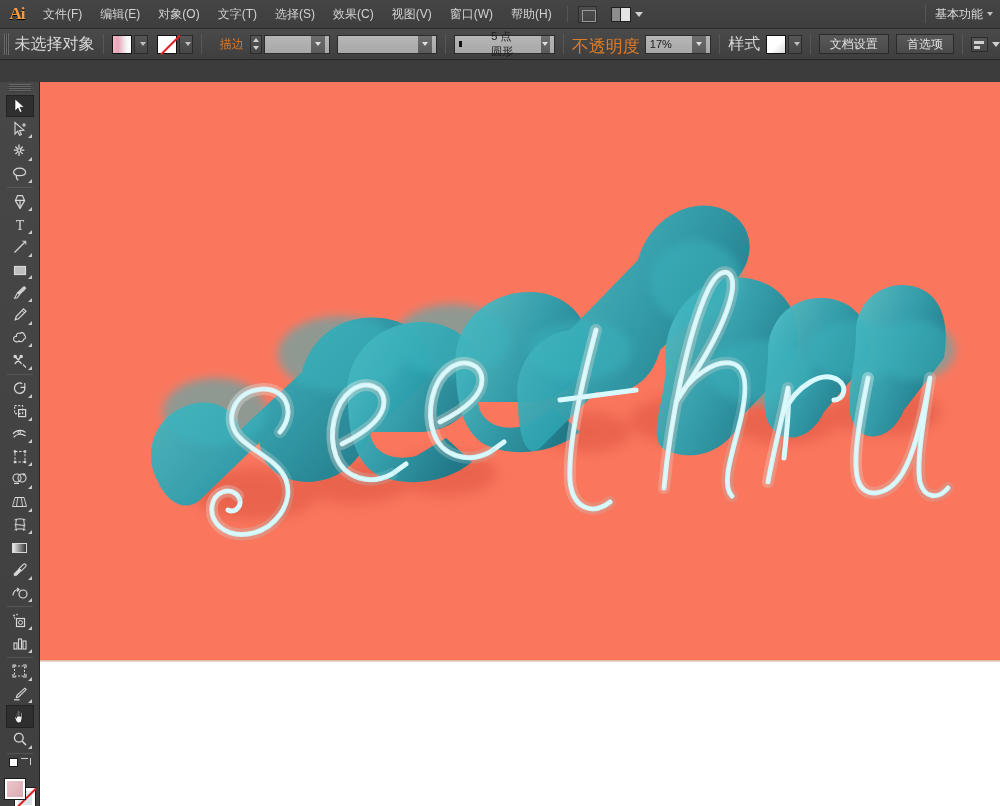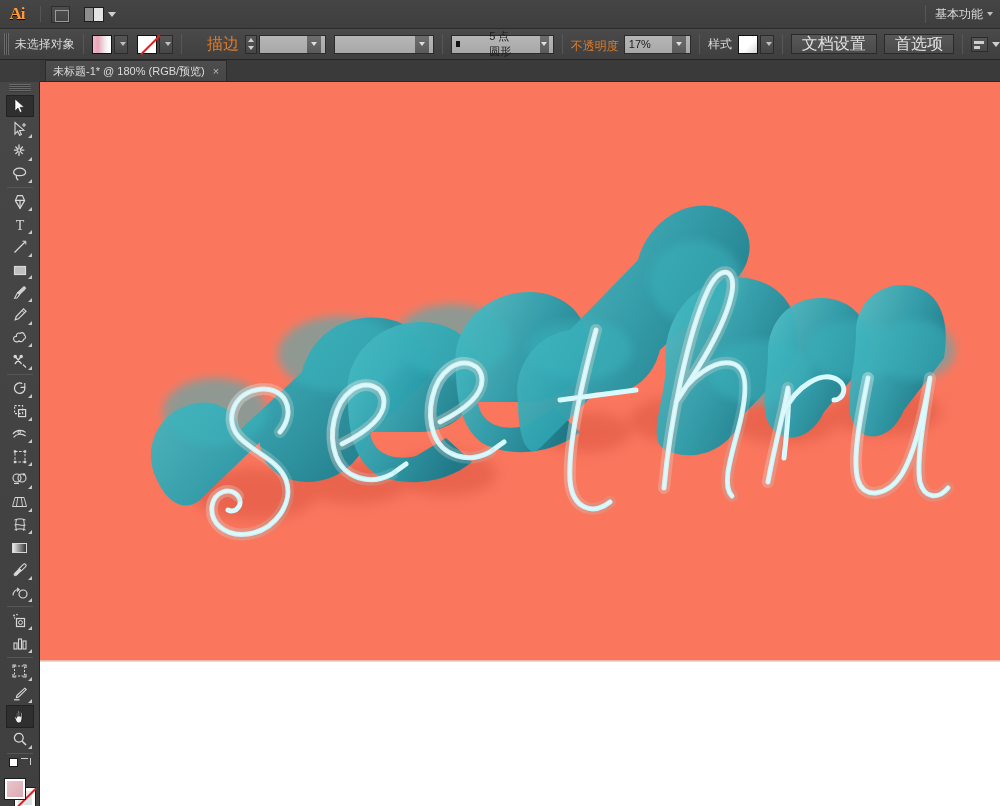--- a/index.html
+++ b/index.html
@@ -66,38 +66,38 @@
   .controlbar {
     position:absolute; top:29px; left:0; width:1000px; height:31px;
     background:linear-gradient(#4a4a4a,#3f3f3f);
     border-bottom:1px solid #242424;
     display:flex; align-items:center; padding-left:4px;
   }
   .grip {
     width:5px; height:22px; margin-right:6px;
     background:repeating-linear-gradient(to right,#6a6a6a 0 1px,#3a3a3a 1px 2px);
   }
-  .cb-label { font-size:12px; color:#d8d8d8; white-space:nowrap; }
+  .cb-label { font-size:16px; color:#d8d8d8; white-space:nowrap; }
   .cb-sep { width:1px; height:20px; background:#2b2b2b; border-right:1px solid #575757; margin:0 8px; }
   .swatch-group { display:flex; align-items:center; }
   .swatch {
     width:20px; height:19px; border:1px solid #111; background:#fff;
     position:relative;
   }
   .swatch.fill-grad { background:linear-gradient(90deg,#f3b9c9 0%,#e8a5b8 28%,#f2f2f2 72%,#ffffff 100%); }
   .swatch.none::after {
     content:""; position:absolute; left:-1px; top:50%; width:27px; height:2px;
     background:#e02020; transform:rotate(-45deg); transform-origin:center;
   }
   .mini-drop {
     width:14px; height:19px; margin-left:2px;
     background:linear-gradient(#565656,#464646); border:1px solid #2b2b2b;
     display:flex; align-items:center; justify-content:center;
   }
-  .stroke-word { color:#e07b28; font-size:16px; margin:0 6px 0 17px; white-space:nowrap; }
+  .stroke-word { color:#e07b28; font-size:12px; margin:0 6px 0 10px; white-space:nowrap; }
   .spin {
     width:13px; height:19px; margin-right:2px;
     background:linear-gradient(#565656,#464646); border:1px solid #2b2b2b;
     display:flex; flex-direction:column; align-items:center; justify-content:space-around;
   }
   .spin .up, .spin .dn { width:0;height:0;border-left:3px solid transparent;border-right:3px solid transparent; }
   .spin .up { border-bottom:4px solid #d0d0d0; }
   .spin .dn { border-top:4px solid #d0d0d0; }
   .combo {
     height:19px; background:linear-gradient(#b6b6b6,#a8a8a8); border:1px solid #2b2b2b;
@@ -105,29 +105,29 @@
   }
   .combo .arrow-box {
     margin-left:auto; width:14px; height:17px; background:linear-gradient(#6d6d6d,#5a5a5a);
     display:flex; align-items:center; justify-content:center;
   }
   .combo .arrow-box .caret-sm { border-top-color:#e0e0e0; margin:0; }
   .combo-w1 { width:72px; }
   .combo-w2 { width:108px; }
   .combo-profile { width:110px;gap:24px; }
   .dot-sq { width:6px; height:6px; background:#111; margin-right:5px; }
-  .opacity-word { color:#e07b28; font-size:12px; margin:4px 5px 0 0; white-space:nowrap; }
+  .opacity-word { color:#e07b28; font-size:17px; margin:4px 5px 0 0; white-space:nowrap; }
   .combo-op { width:72px; }
   .style-sw {
     width:20px; height:19px; border:1px solid #111;
     background:linear-gradient(135deg,#ffffff 55%,#d6d6d6 100%);
   }
   .btn {
     height:20px; background:linear-gradient(#585858,#4a4a4a);
-    border:1px solid #2a2a2a; color:#e2e2e2; font-size:16px;
+    border:1px solid #2a2a2a; color:#e2e2e2; font-size:12px;
     display:flex; align-items:center; justify-content:center; padding:4px 10px;
     white-space:nowrap; cursor:default;font-family:Liberation Mono, monospace;
   }
   .align-btn { display:flex; align-items:center; }
   .align-ico {
     width:17px; height:15px; background:linear-gradient(#555,#474747);
     border:1px solid #2b2b2b; position:relative;
   }
   .align-ico::before {
     content:""; position:absolute; left:2px; top:3px; width:10px; height:3px; background:#cfcfcf;
@@ -213,20 +213,31 @@
   }
   .art-svg { position:absolute; left:0; top:0; width:960px; height:578px; }
 </style>
 </head>
 <body>
 
 <div id="app">
 
   <div class="menubar">
     <div class="ai-logo">Ai</div>
+    <div class="menu-items">
+      <div class="menu-item">文件(F)</div>
+      <div class="menu-item">编辑(E)</div>
+      <div class="menu-item">对象(O)</div>
+      <div class="menu-item">文字(T)</div>
+      <div class="menu-item">选择(S)</div>
+      <div class="menu-item">效果(C)</div>
+      <div class="menu-item">视图(V)</div>
+      <div class="menu-item">窗口(W)</div>
+      <div class="menu-item">帮助(H)</div>
+    </div>
     <div class="menu-sep"></div>
     <div class="mb-icon-btn"></div>
     <div class="bridge-btn">
       <div class="bridge-sq">
           <i></i>
           <i></i>
         </div>
       <div class="caret"></div>
     </div>
     <div class="workspace">
@@ -318,26 +329,20 @@
     <div class="btn">首选项</div>
 
     <div class="cb-sep"></div>
 
     <div class="align-btn">
       <div class="align-ico"></div>
       <div class="caret"></div>
     </div>
   </div>
 
-  <div class="tabbar">
-    <div class="doc-tab">
-      <span>未标题-1* @ 180% (RGB/预览)</span>
-      <span class="tab-close">×</span>
-    </div>
-  </div>
 
   <div class="toolbar">
     <div class="tb-grip"></div>
 
     <div class="tool active">
       <svg width="16" height="16" viewBox="0 0 16 16">
           <path d="M3 1 L3 13 L6 10 L8 14.5 L10 13.6 L8 9.3 L12.2 9.3 Z" fill="currentColor" stroke="#1a1a1a" stroke-width=".6"></path>
         </svg>
     </div>
     <div class="tool corner">

